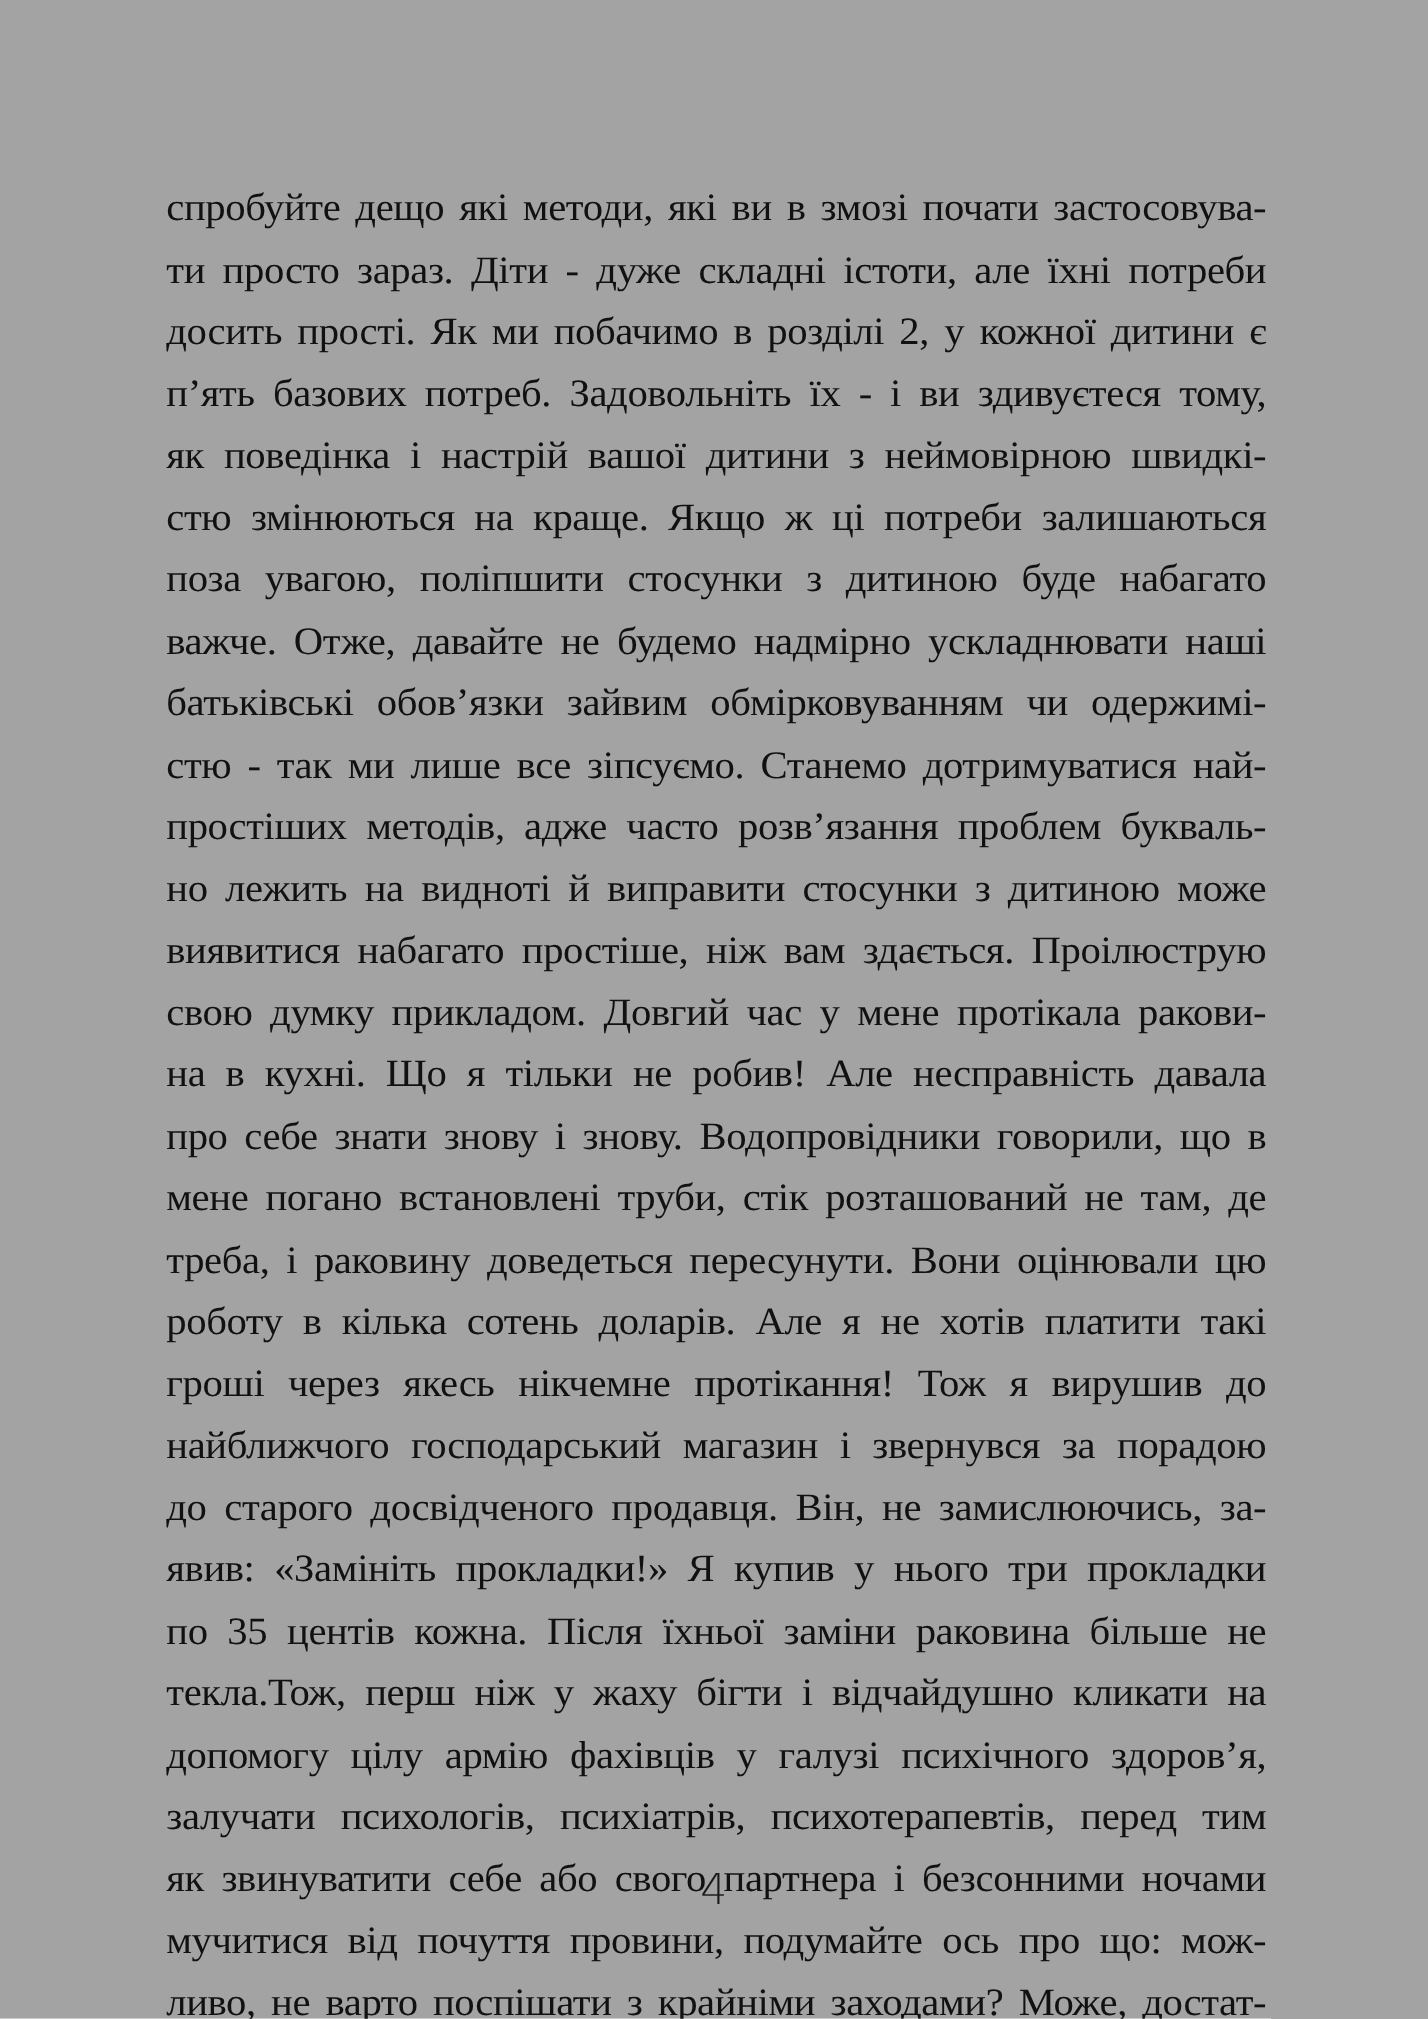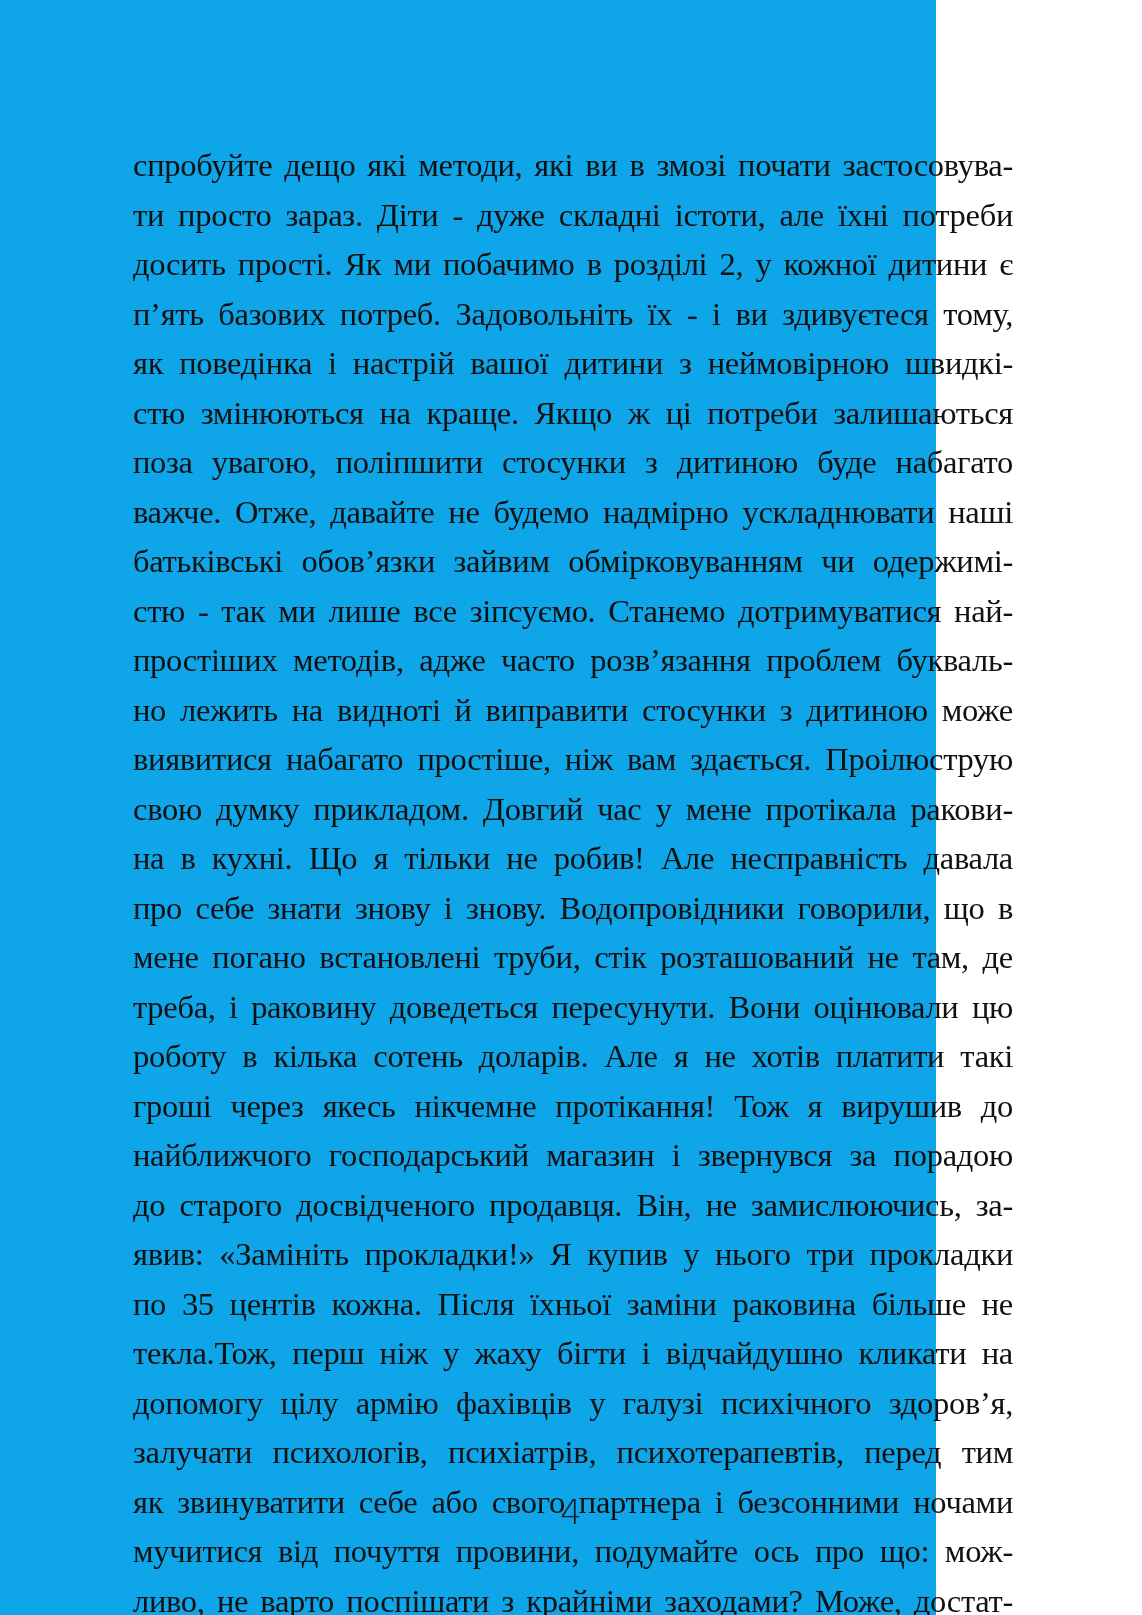--- a/index.html
+++ b/index.html
@@ -11,23 +11,23 @@
     width: 1142px;
     height: 1615px;
     position: relative;
     overflow: hidden;
     font-family: "Liberation Serif", "DejaVu Serif", serif;
     color: #111111;
   }
   .page {
     position: absolute;
     left: 0; top: 0;
-    width: 936px;
+    width: 1142px;
     height: 1615px;
-    background: #0ea5e9;
+    background: #a3a3a3;
   }
   .text-block {
     position: absolute;
     left: 133px;
     top: 146px;
     width: 880px;
   }
   .line {
     display: block;
     height: 49.5px;

